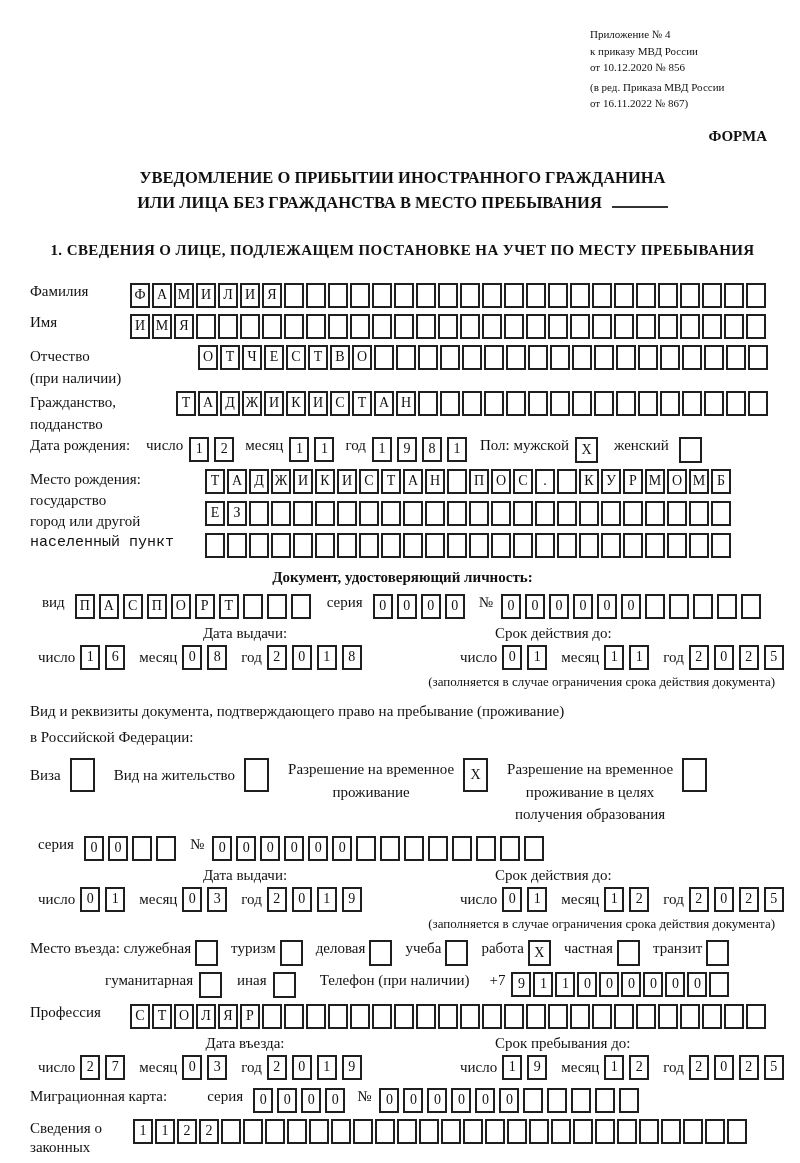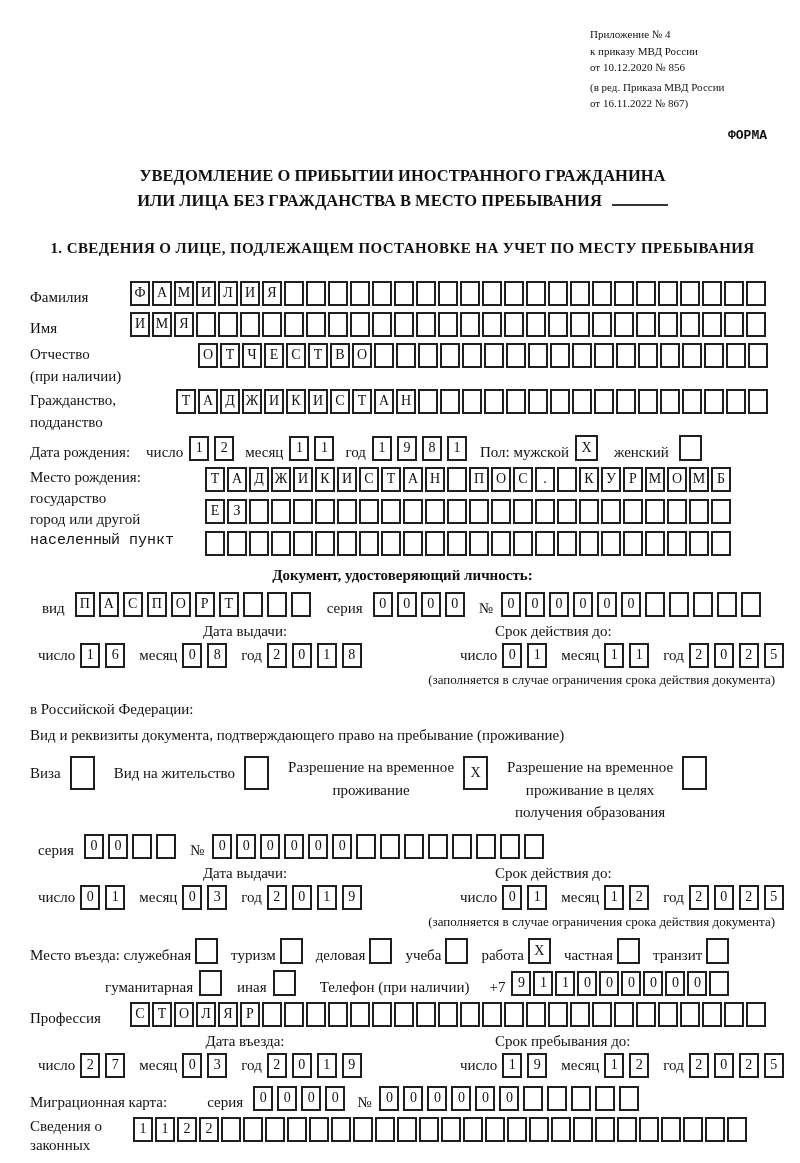--- a/index.html
+++ b/index.html
@@ -7,30 +7,30 @@
   body {
     width:800px; height:1163px; overflow:hidden;
     font-family:"Liberation Serif","DejaVu Serif",serif;
     color:#111; font-size:15px;
   }
   .page { padding:26px 25px 10px 30px; }
 
   
   .appendix { margin-left:560px; font-size:11px; line-height:1.5; }
   .appendix .rev { margin-top:3px; }
-  .forma { text-align:right; font-weight:bold; font-size:13px; margin-top:16px; padding-right:8px;font-family:Liberation Mono, monospace; }
+  .forma { text-align:right; font-weight:bold; font-size:15px; margin-top:16px; padding-right:8px; }
 
   
   .title { text-align:center; font-weight:bold; font-size:16.5px; margin-top:20px; line-height:1.55; }
   .title-underline { display:inline-block; width:56px; border-bottom:2px solid #333; margin-left:10px; height:14px; }
 
   .section-heading { text-align:center; font-weight:bold; font-size:15px; letter-spacing:.4px; margin-top:26px; }
 
   
-  .frow { display:flex; align-items:flex-end; margin-bottom:6px; }
+  .frow { display:flex; align-items:flex-start; margin-bottom:6px; }
   .frow.top { align-items:flex-start; }
   .flabel { flex:none; font-size:15px; }
   .flabel div { line-height:22px; }
   .w100 { width:100px; } .w146 { width:146px; } .w168 { width:168px; } .w175 { width:175px; } .w103 { width:103px; }
 
   .cells { display:flex; flex:none; }
   .cell {
     flex:none; width:20px; height:25px; margin-right:2px;
     border:2px solid #1f1f1f; background:#fff;
     display:flex; align-items:center; justify-content:center;
@@ -433,22 +433,22 @@
       <span class="cells gapped">
           <span class="cell">2</span>
           <span class="cell">0</span>
           <span class="cell">2</span>
           <span class="cell">5</span>
         </span>
     </span>
   </div>
   <div class="note">(заполняется в случае ограничения срока действия документа)</div>
 
+  <div class="plain-line">Вид и реквизиты документа, подтверждающего право на пребывание (проживание)</div>
   <div class="plain-line">в Российской Федерации:</div>
-  <div class="plain-line">Вид и реквизиты документа, подтверждающего право на пребывание (проживание)</div>
 
   <div class="visarow">
     <span class="vitem">
       <span class="lbl">Виза</span>
       <span class="cells checkbox tall">
           <span class="cell"></span>
         </span>
     </span>
     <span class="vitem">
       <span class="lbl">Вид на жительство</span>

